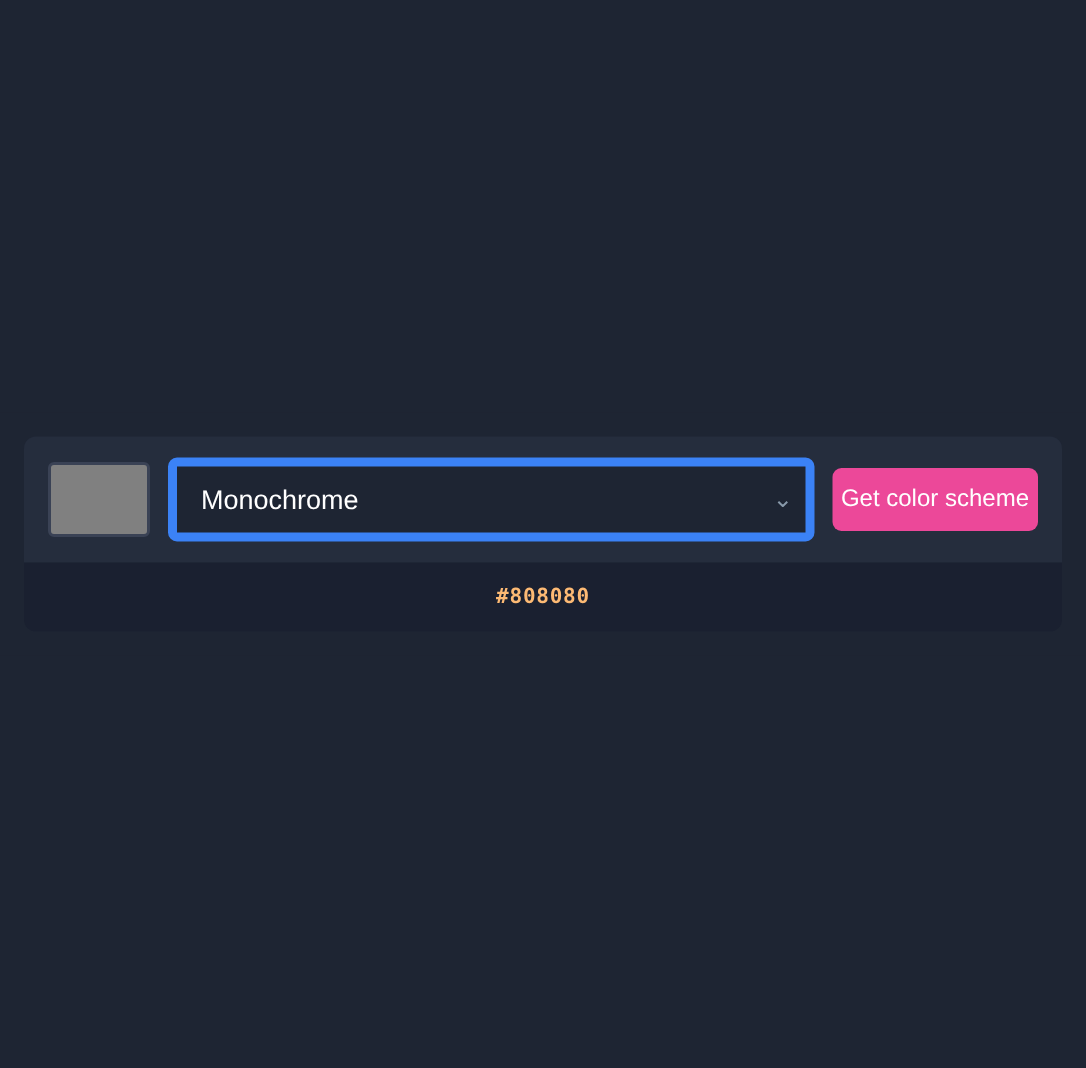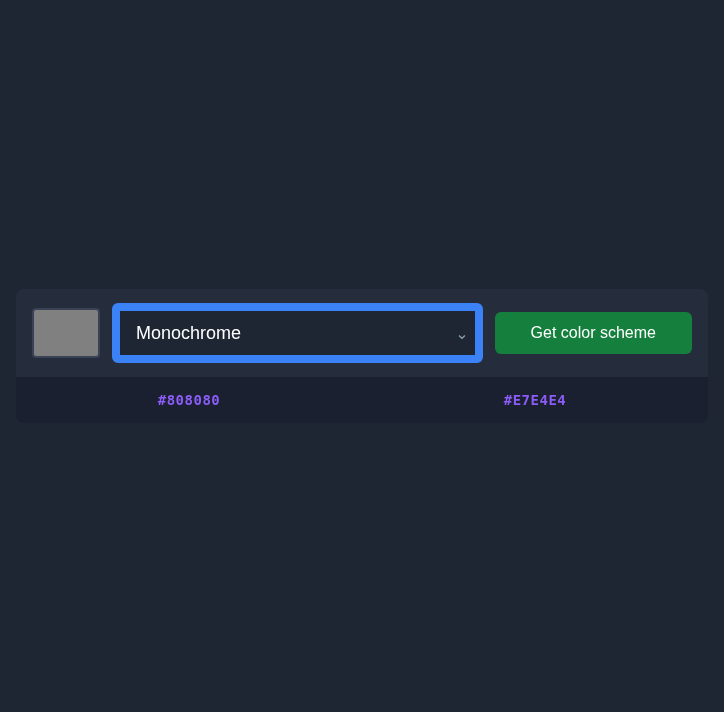--- a/index.html
+++ b/index.html
@@ -43,21 +43,21 @@
 
     .scheme-select-wrapper {
       flex: 1;
       position: relative;
     }
 
     .scheme-select {
       width: 100%;
       padding: 12px 40px 12px 16px;
       background: #1e2533;
-      border: 8px solid #3b82f6;
+      border: 6px solid #3b82f6;
       border-radius: 6px;
       color: #ffffff;
       font-size: 18px;
       appearance: none;
       -webkit-appearance: none;
       cursor: pointer;
       outline: none;
     }
 
     .scheme-select option {
@@ -69,22 +69,22 @@
       position: absolute;
       right: 14px;
       top: 50%;
       transform: translateY(-50%);
       color: #8899aa;
       font-size: 16px;
       pointer-events: none;
     }
 
     .get-scheme-btn {
-      padding: 12px 36px;
-      background: #15803d;
+      padding: 12px 6px;
+      background: #ec4899;
       color: #ffffff;
       border: none;
       border-radius: 6px;
       font-size: 16px;
       cursor: pointer;
       white-space: nowrap;
       flex-shrink: 0;
       font-weight: 500;
     }
 
@@ -105,21 +105,21 @@
       height: 560px;
     }
 
     .color-label-bar {
       background: #1a2030;
       padding: 14px 0;
       text-align: center;
     }
 
     .color-label {
-      color: #8b5cf6;
+      color: #fdba74;
       font-size: 14px;
       font-weight: 600;
       font-family: monospace;
       letter-spacing: 0.5px;
     }
   </style>
 </head>
 <body>
 
 <div class="app-container">
@@ -139,18 +139,14 @@
     </div>
 
     <button class="get-scheme-btn">Get color scheme</button>
   </div>
 
   <div class="color-palette" id="palette-container">
   <div class="color-swatch-wrapper">
         <div class="color-swatch" style="background: rgb(128, 128, 128);"></div>
         <div class="color-label-bar"><span class="color-label">#808080</span></div>
       </div>
-      <div class="color-swatch-wrapper">
-        <div class="color-swatch" style="background: rgb(231, 228, 228);"></div>
-        <div class="color-label-bar"><span class="color-label">#E7E4E4</span></div>
-      </div>
     </div>
 </div>
 
 </body></html>

